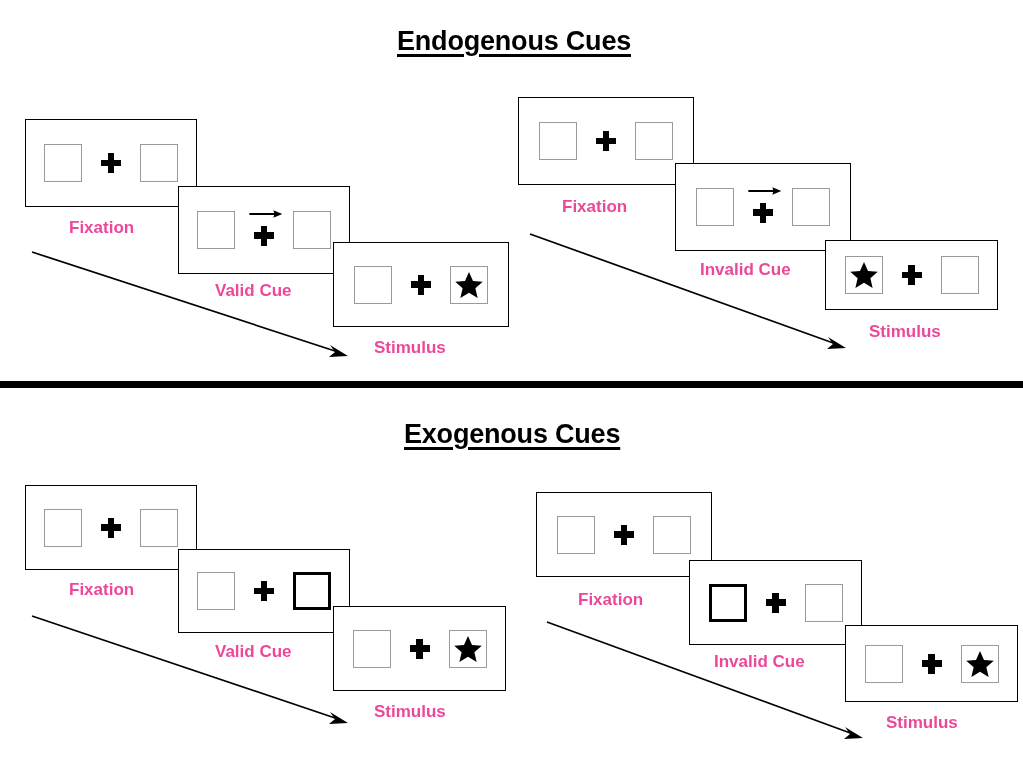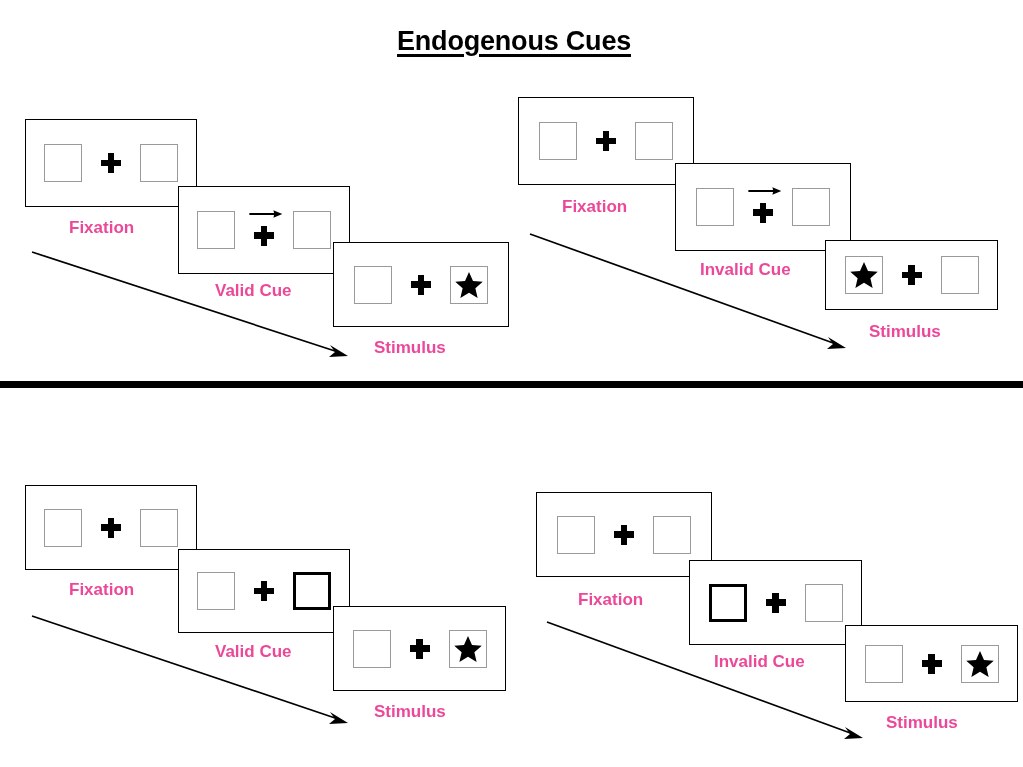--- a/index.html
+++ b/index.html
@@ -112,20 +112,21 @@
 </style>
 </head>
 <body>
 
 <div id="stage">
 
   <div class="section-title" style="left:397px; top:26px;">Endogenous Cues</div>
 
   <div class="divider" style="top:381px;"></div>
 
+  <div class="section-title" style="left:404px; top:419px;">Exogenous Cues</div>
 
   <div class="panel" style="left:25px; top:119px; width:172px; height:88px;">
     <div class="panel-inner">
       <div class="pbox"></div>
       <div class="plus-wrap">
         <div class="plus"></div>
       </div>
       <div class="pbox"></div>
     </div>
   </div>

